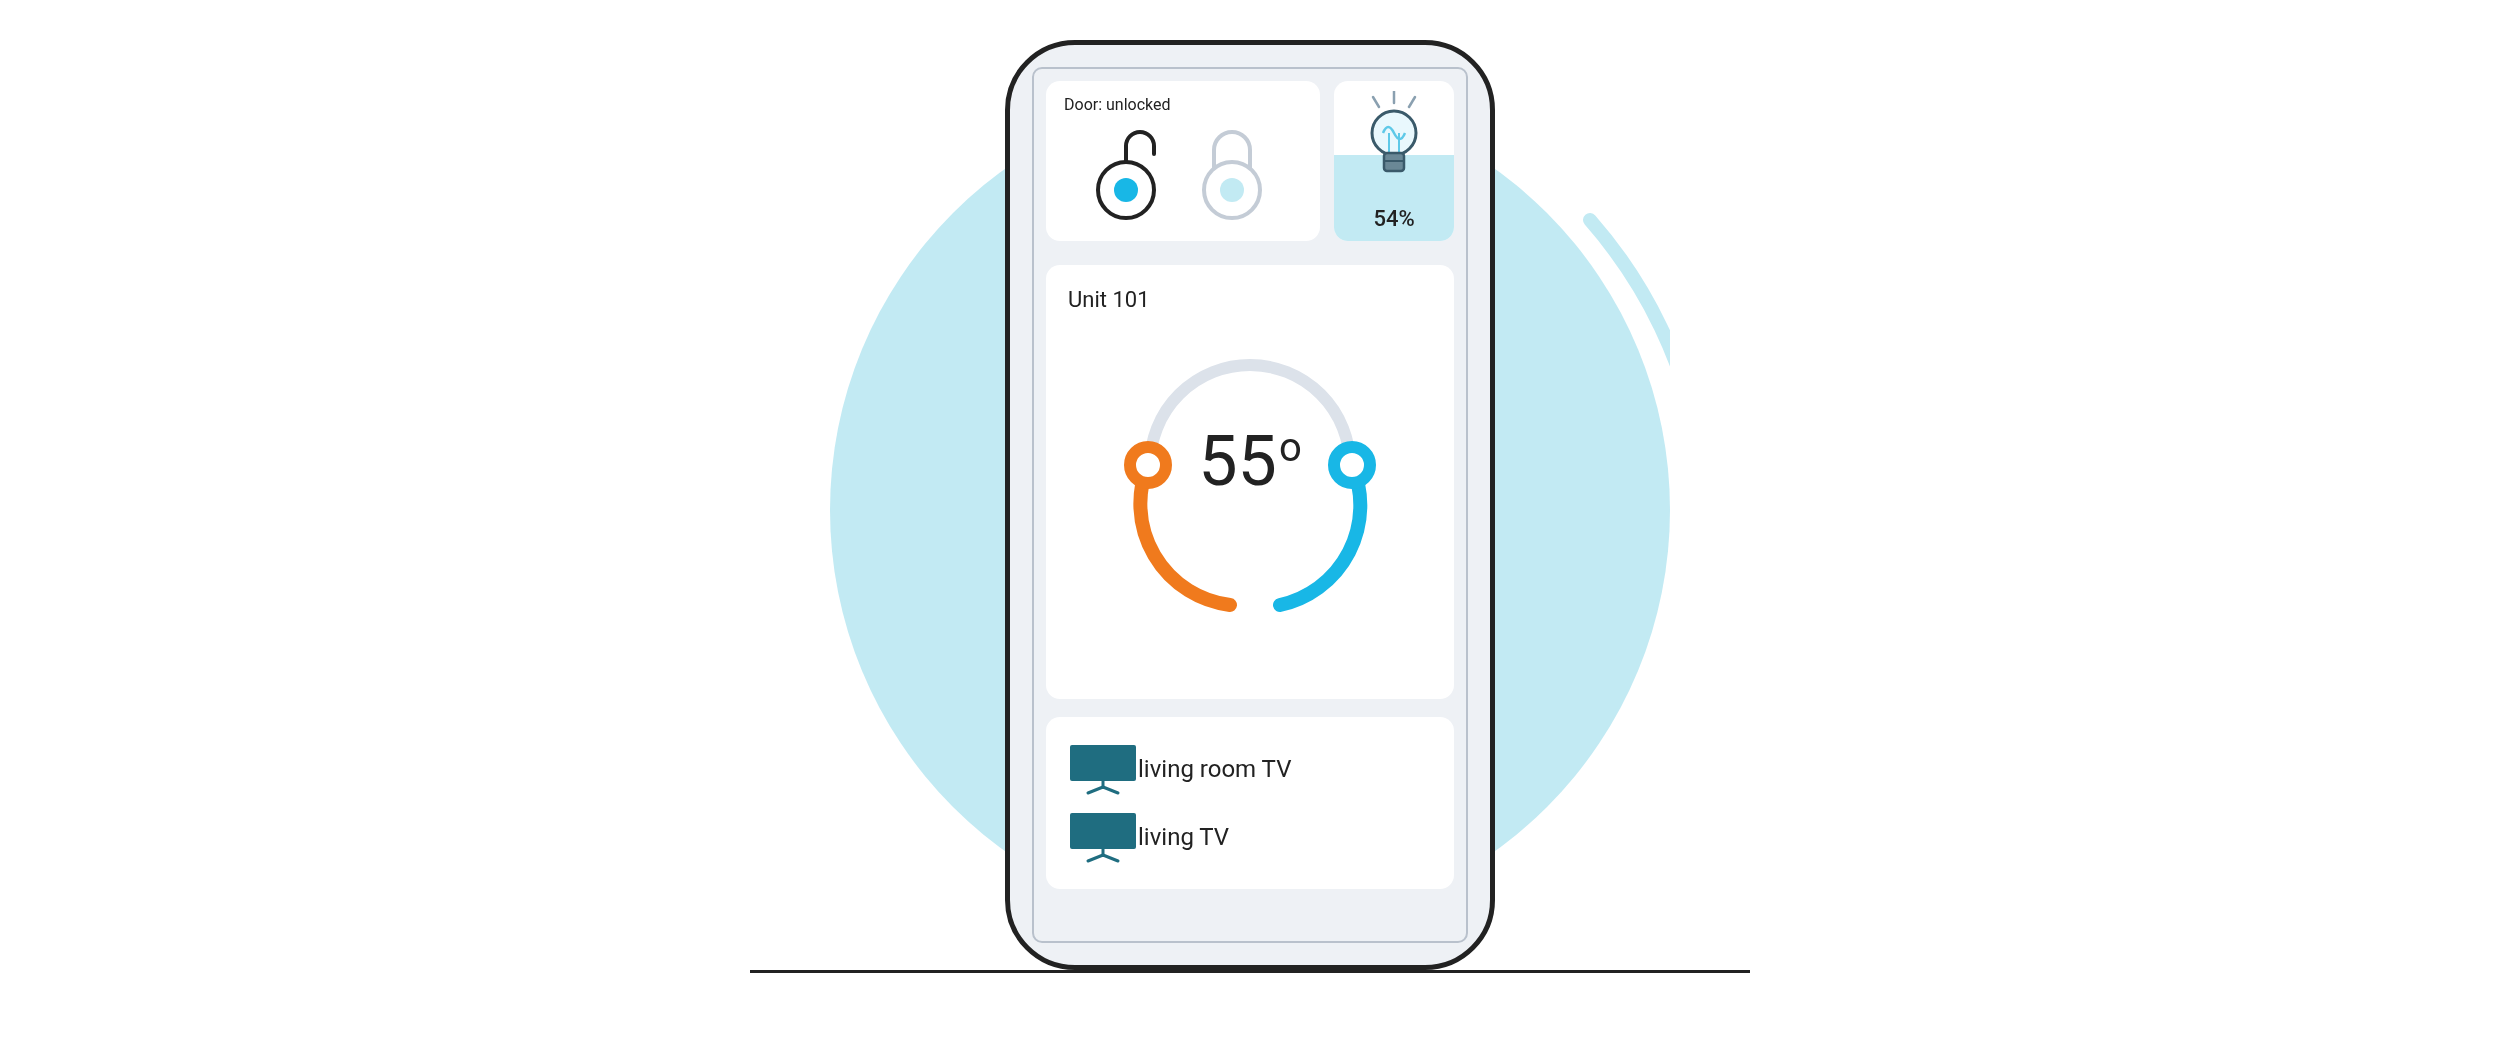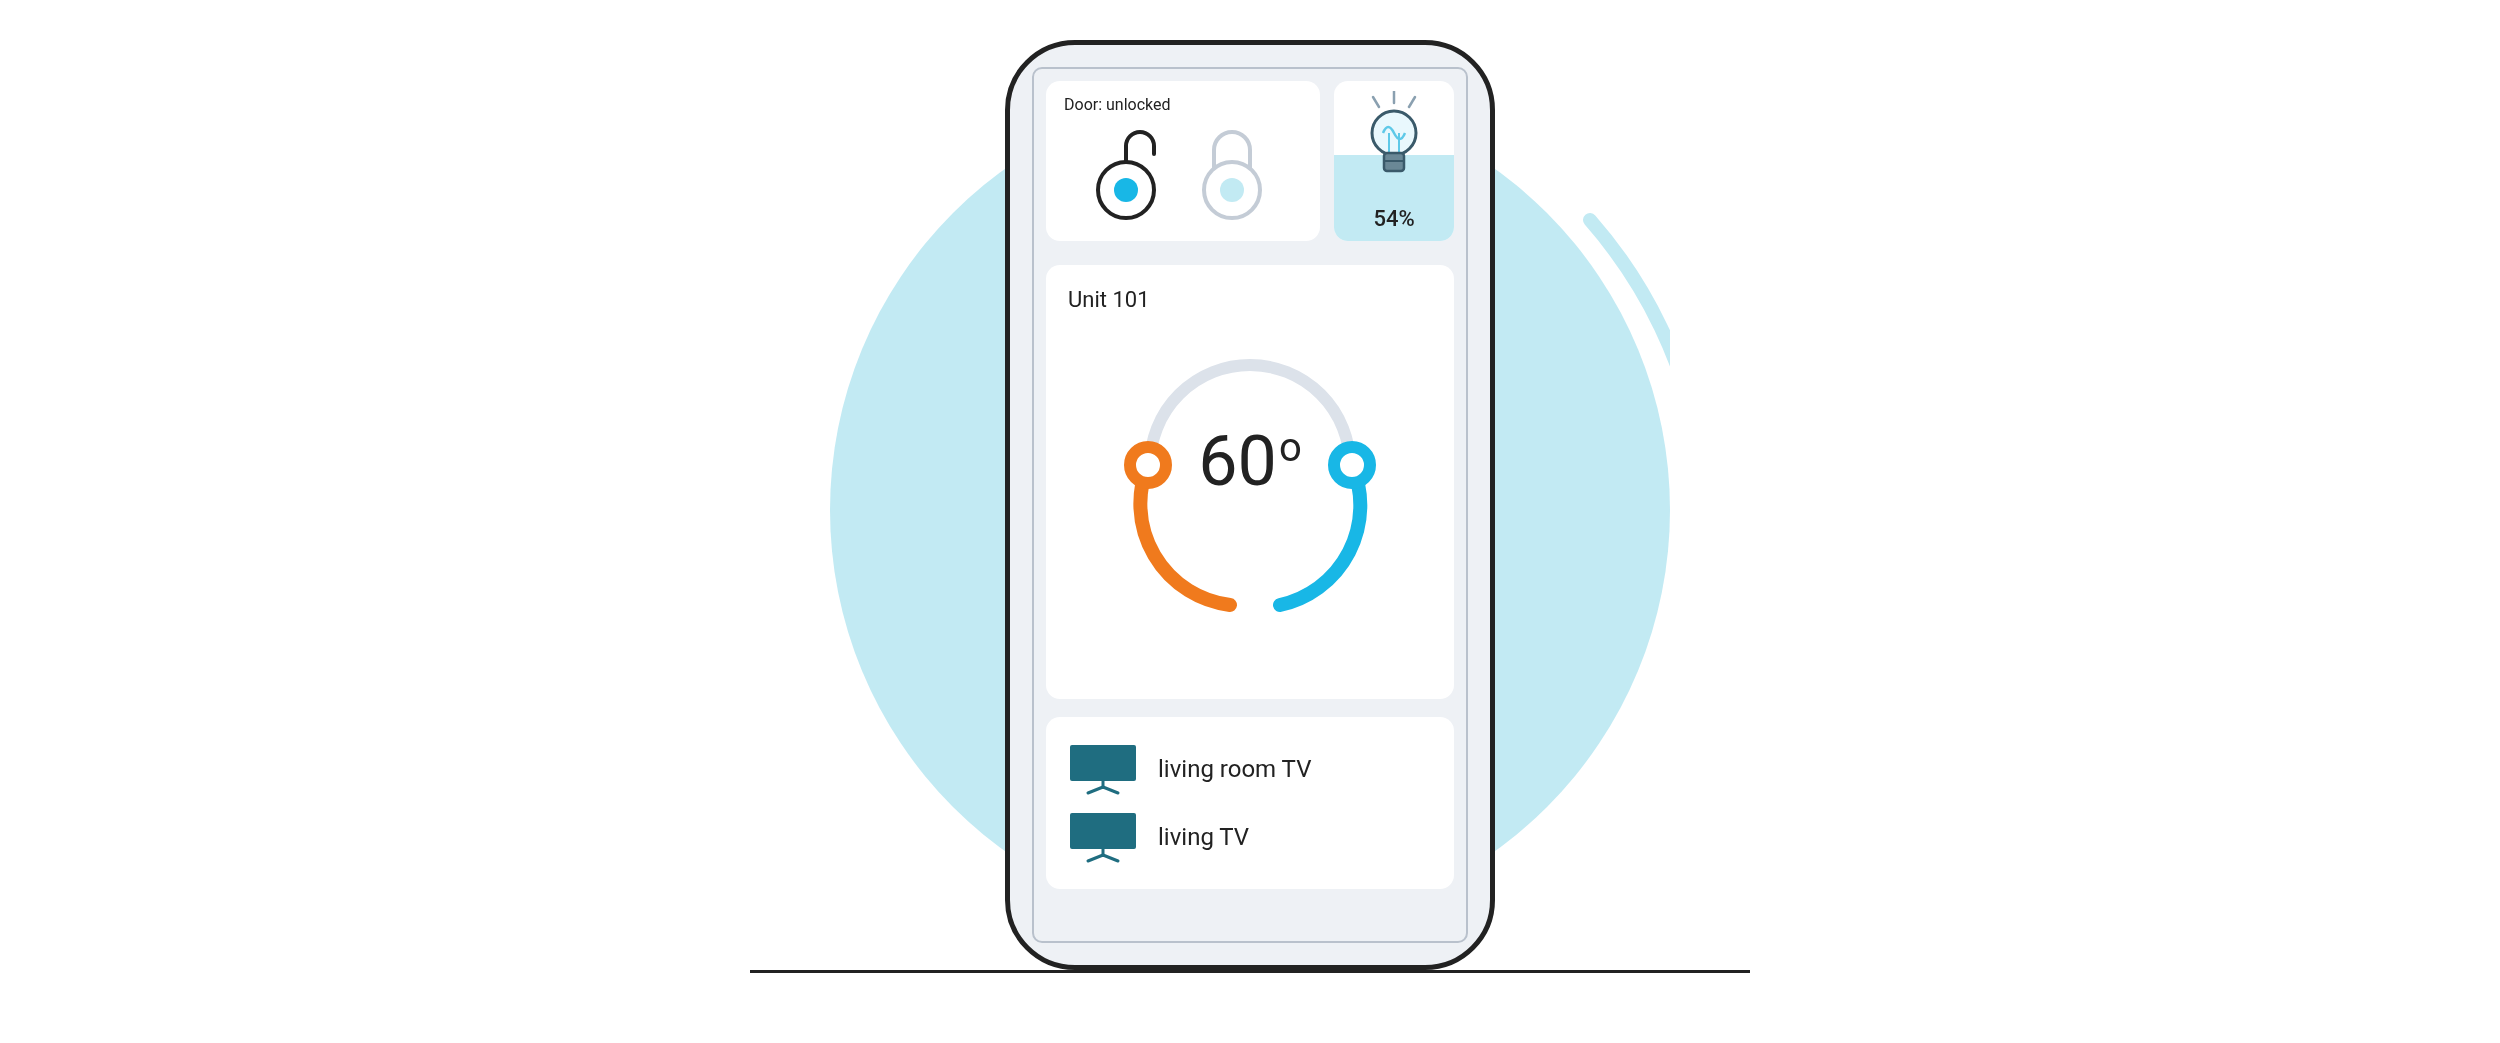--- a/index.html
+++ b/index.html
@@ -146,21 +146,20 @@
     top: 4px;
     margin-left: 2px;
   }
   .tv-card {
     margin-top: 18px;
     padding: 18px 22px;
   }
   .tv-row {
     display: flex;
     align-items: center;
-    gap: 20px;
     padding: 8px 0;
     text-align: right;
   }
   .tv-label {
     font-size: 24px;
     color: #222;
   }
 </style>
 </head>
 <body>
@@ -220,21 +219,21 @@
           <path d="M 60 110 A 100 100 0 0 1 260 110" stroke="#dce2ea" stroke-width="12" fill="none" stroke-linecap="round"></path>
 
           <path d="M 58 110 A 102 102 0 0 0 140 250" stroke="#f07a1d" stroke-width="14" fill="none" stroke-linecap="round"></path>
 
           <path d="M 262 110 A 102 102 0 0 1 190 250" stroke="#18b7e6" stroke-width="14" fill="none" stroke-linecap="round"></path>
 
           <circle cx="58" cy="110" r="18" fill="#fff" stroke="#f07a1d" stroke-width="12"></circle>
           <circle cx="262" cy="110" r="18" fill="#fff" stroke="#18b7e6" stroke-width="12"></circle>
         </svg>
         <div class="thermo-temp">
-          <span>60</span><span class="deg">o</span>
+          <span>55</span><span class="deg">o</span>
         </div>
       </div>
 
       <div class="card tv-card">
         <div class="tv-row">
           <svg width="70" height="52" viewBox="0 0 70 52">
             <rect x="2" y="2" width="66" height="36" rx="2" fill="#1f6d80"></rect>
             <line x1="35" y1="38" x2="35" y2="46" stroke="#1f6d80" stroke-width="3"></line>
             <line x1="20" y1="50" x2="35" y2="44" stroke="#1f6d80" stroke-width="3" stroke-linecap="round"></line>
             <line x1="50" y1="50" x2="35" y2="44" stroke="#1f6d80" stroke-width="3" stroke-linecap="round"></line>

